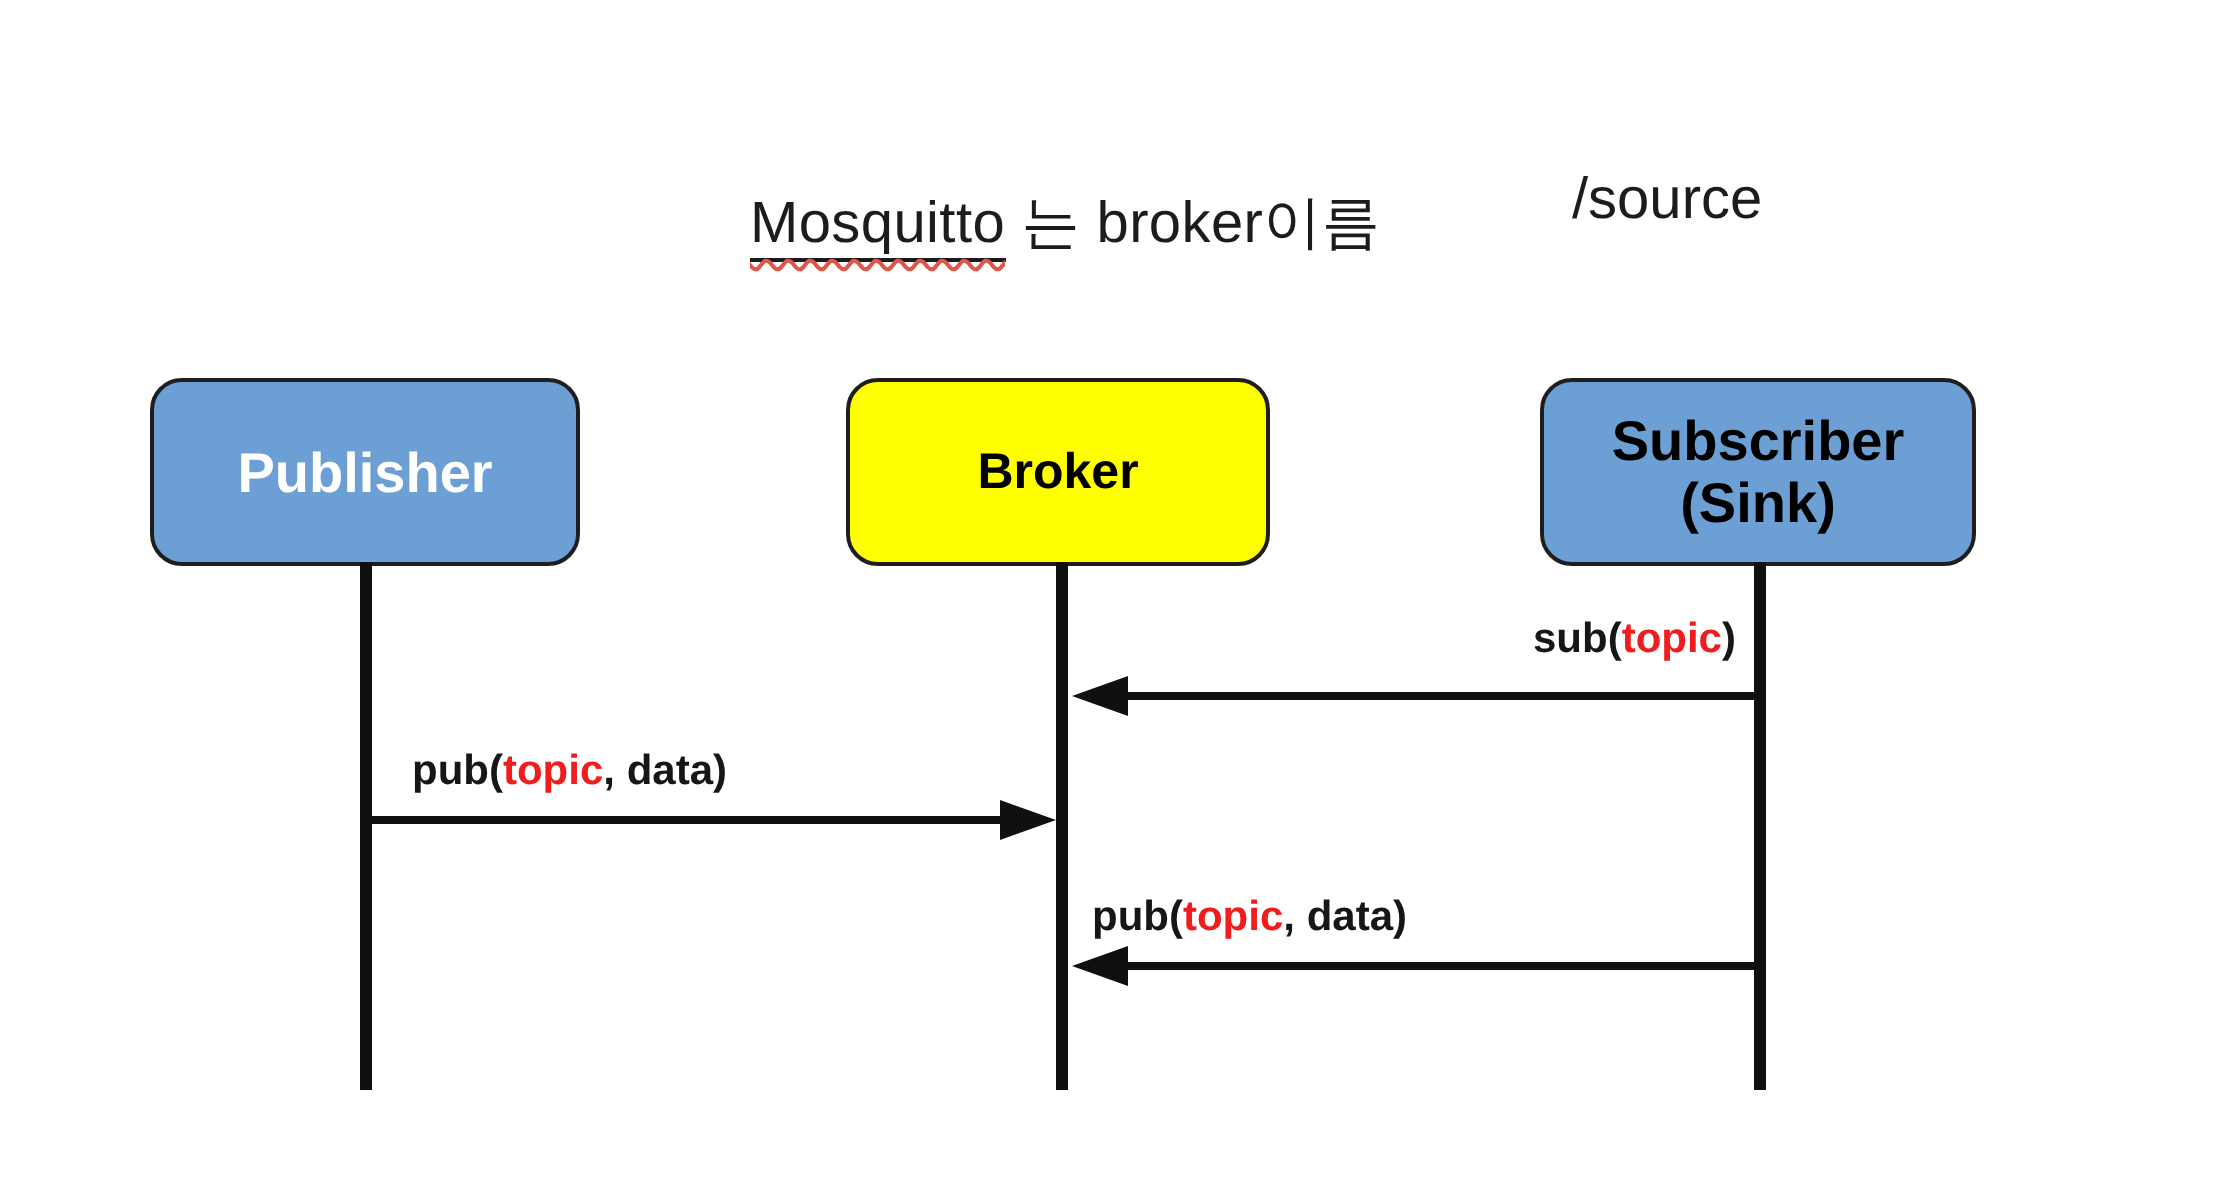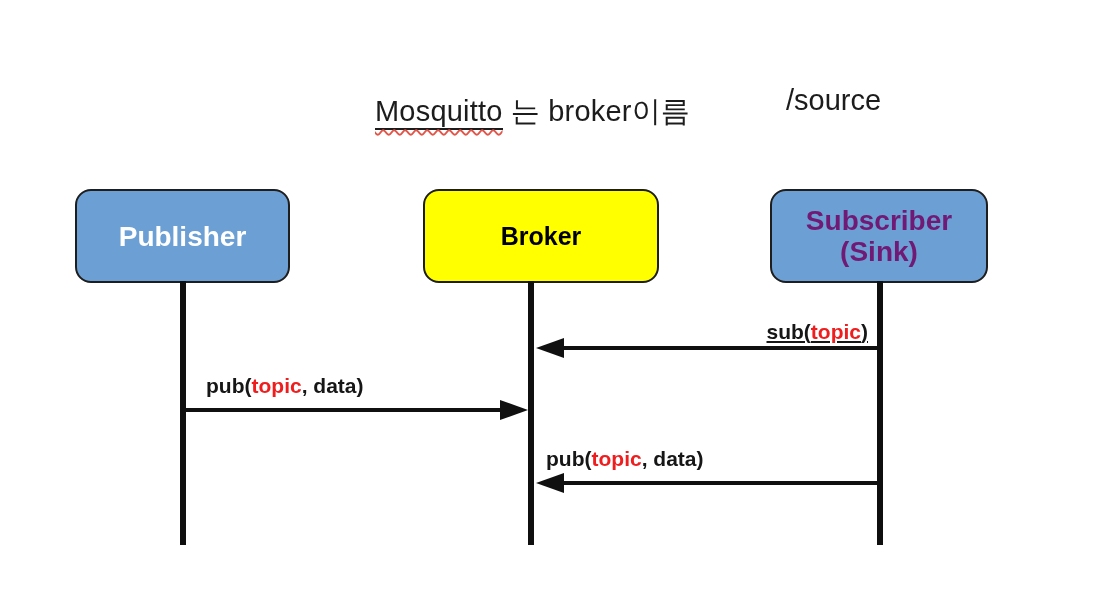--- a/index.html
+++ b/index.html
@@ -55,22 +55,22 @@
     display: flex;
     flex-direction: column;
     align-items: center;
     justify-content: center;
     font-weight: bold;
     text-align: center;
     line-height: 31px;
     font-size: 28px;
   }
   .actor-publisher  { left: 75px;  width: 215px; background: #6c9fd4; color: #ffffff; }
-  .actor-broker     { left: 423px; width: 236px; background: #ffff00; color: #000000; font-size: 25px; }
-  .actor-subscriber { left: 770px; width: 218px; background: #6c9fd4; color: #701a75; }
+  .actor-broker     { left: 423px; width: 212px; background: #ffff00; color: #000000; font-size: 25px; }
+  .actor-subscriber { left: 770px; width: 218px; background: #6c9fd4; color: #000000; }
 
   
   .lifeline {
     position: absolute;
     width: 6px;
     background: #0f0f0f;
     top: 281px;
     height: 264px;
   }
   .lifeline-publisher  { left: 180px; }
@@ -102,21 +102,21 @@
 
   
   .msg-label {
     position: absolute;
     font-size: 21px;
     font-weight: bold;
     color: #161616;
     white-space: nowrap;
   }
   .msg-label .topic { color: #ef1d1d; }
-  .lbl-sub  { right: 243px; top: 320px; text-decoration: underline; }
+  .lbl-sub  { right: 243px; top: 308px; }
   .lbl-pub1 { left: 206px;  top: 374px; }
   .lbl-pub2 { left: 546px;  top: 447px; }
 </style>
 </head>
 <body>
 
 <div class="stage">
 
   <div class="slide-title">
     <span class="kw-wavy"><span class="kw-solid">Mosquitto</span></span><span> 는 broker이름</span>

